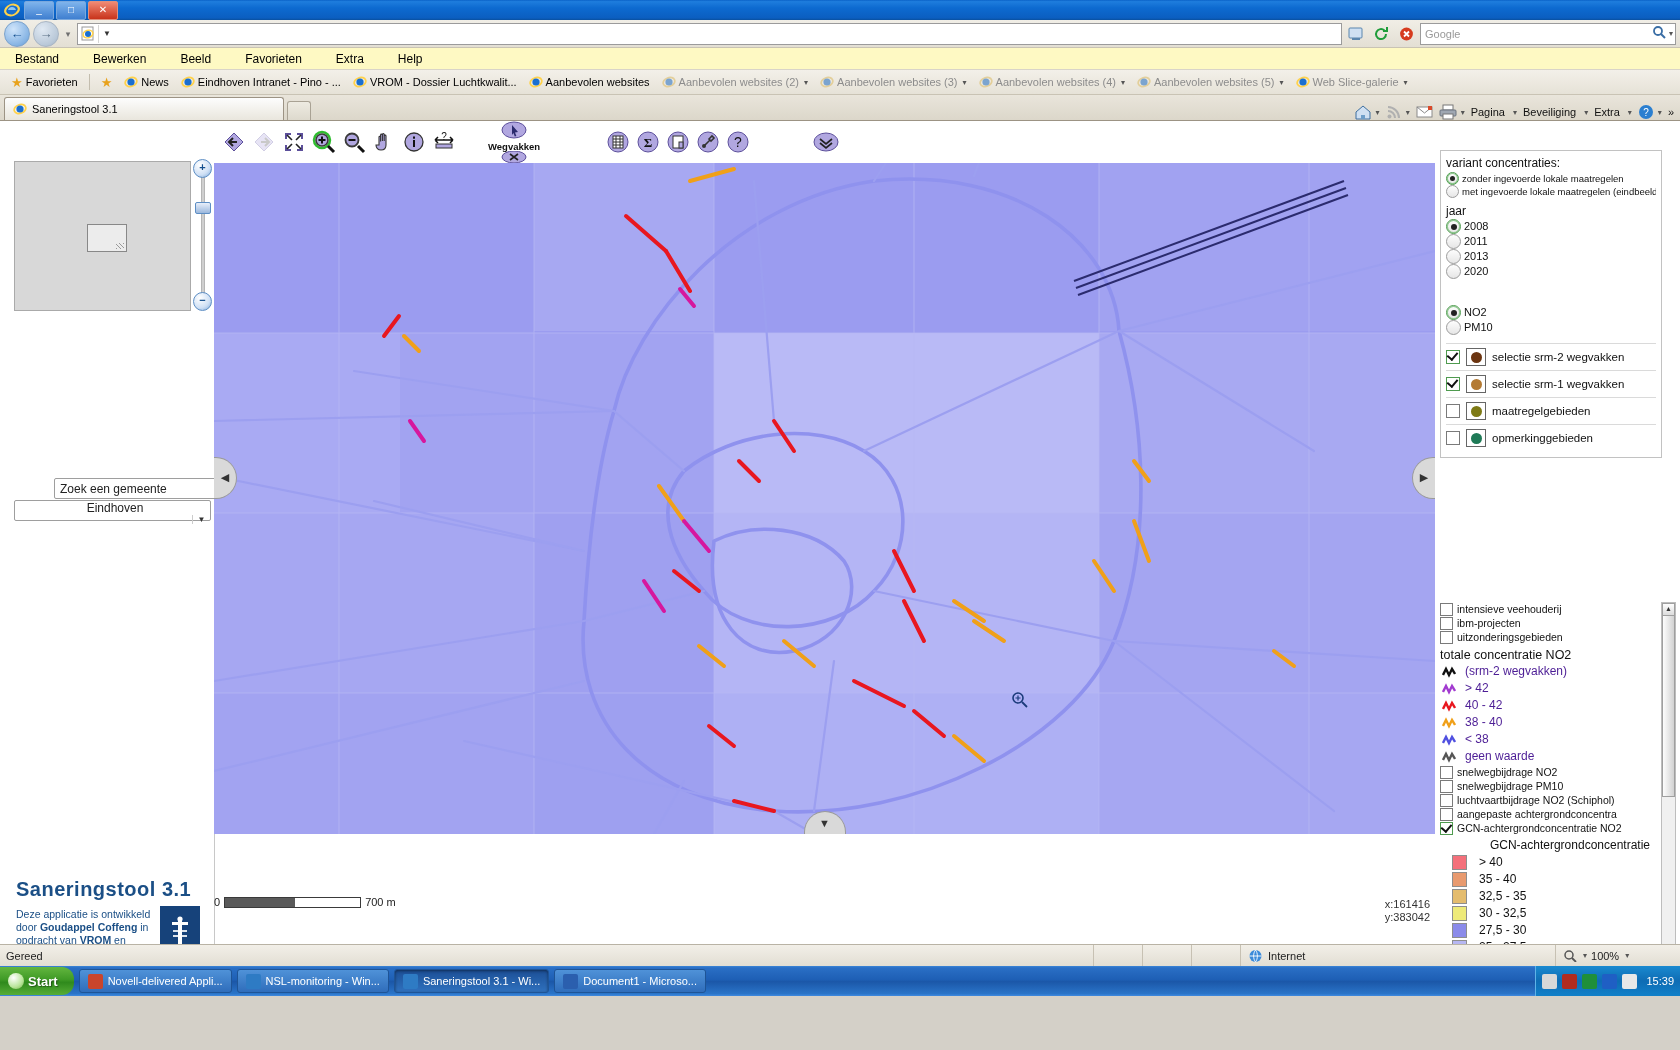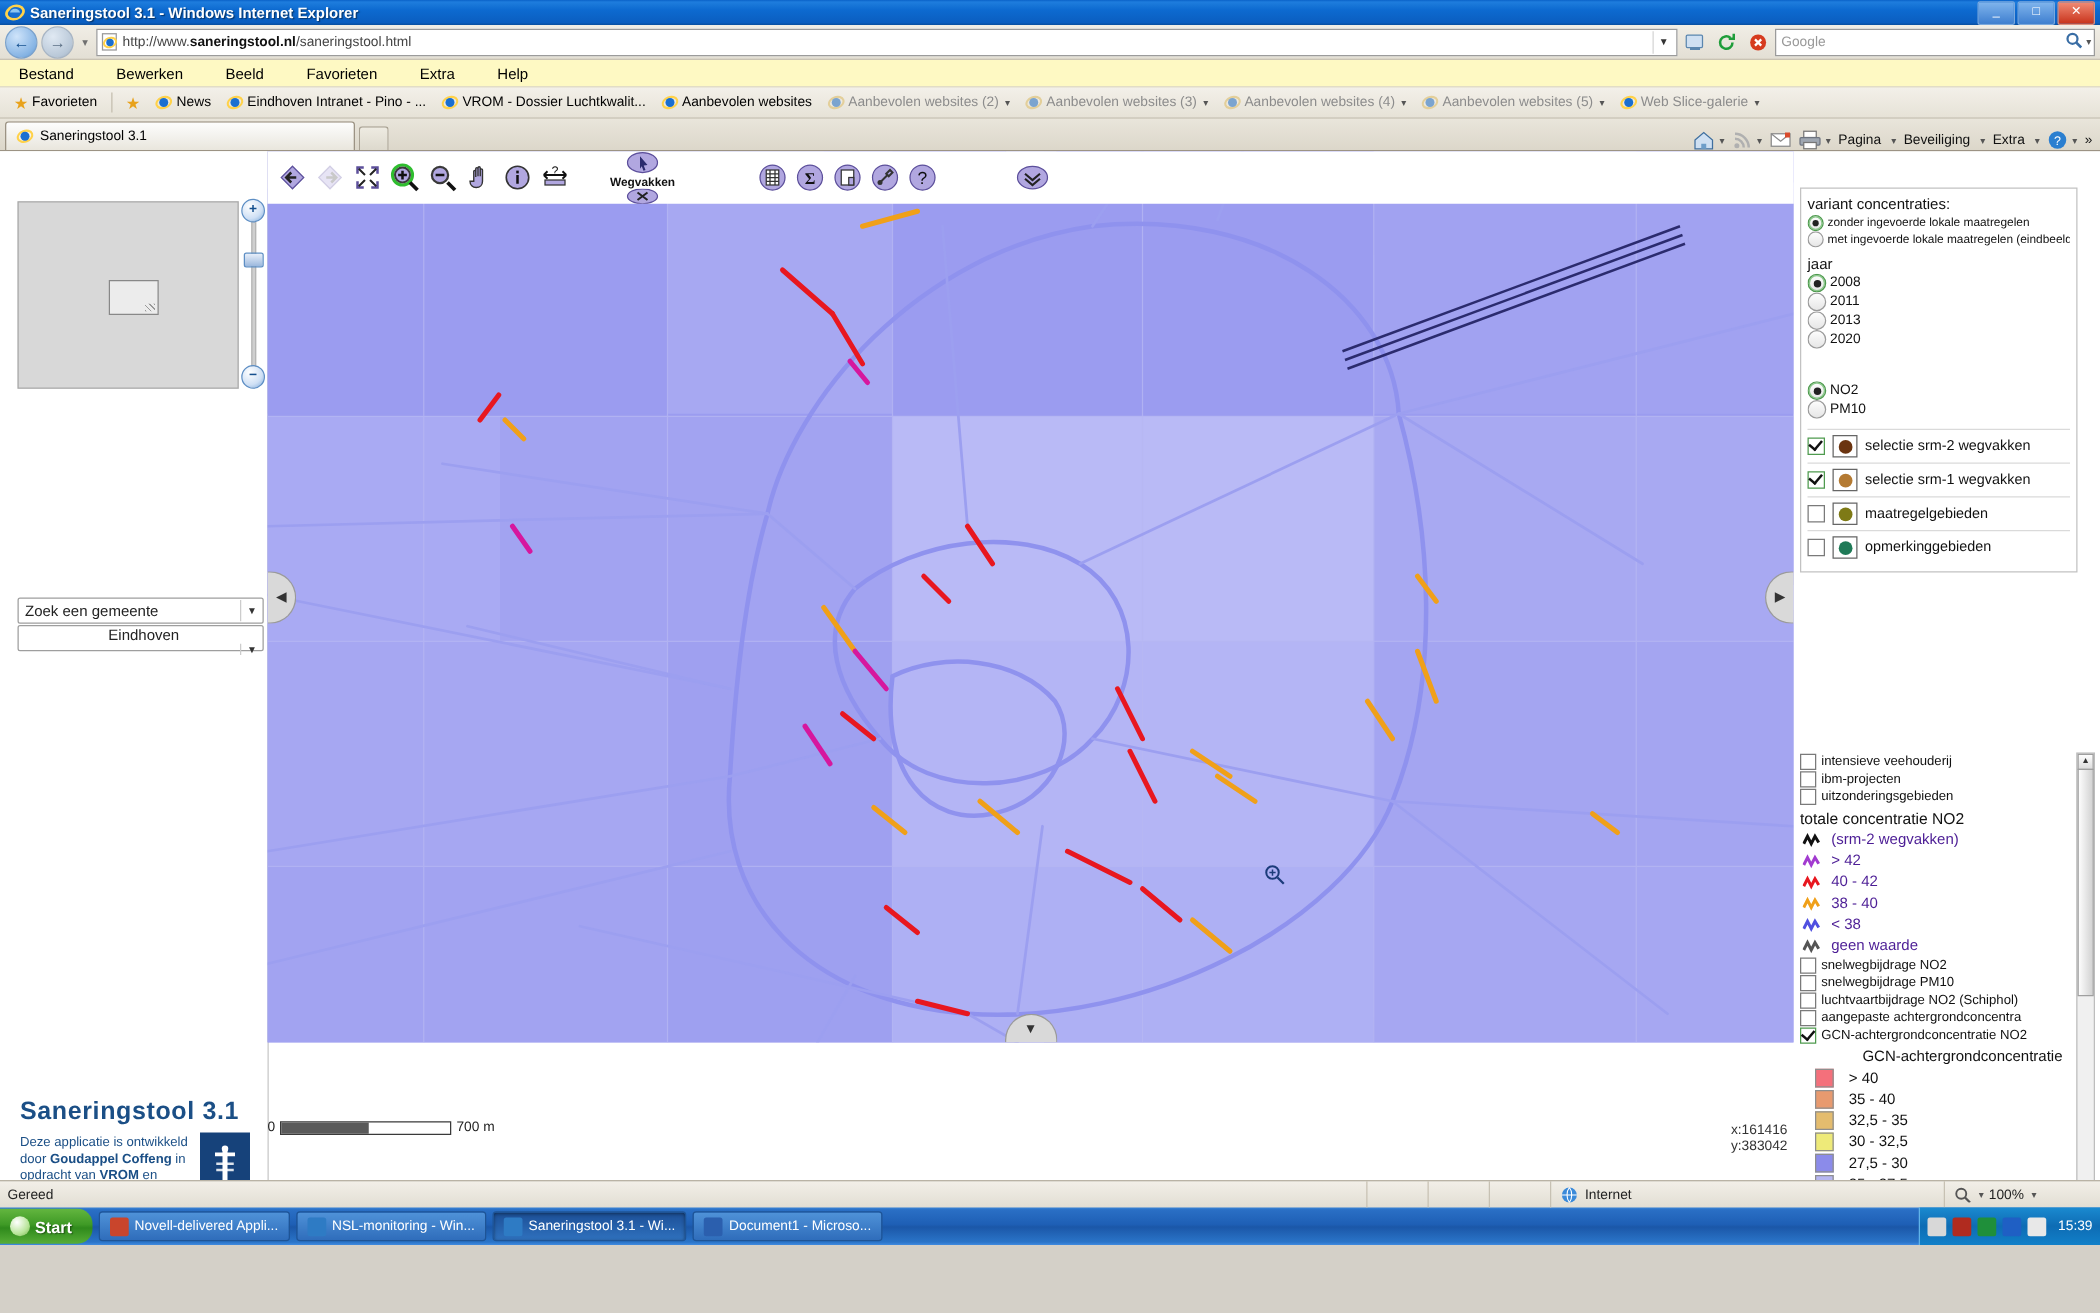--- a/index.html
+++ b/index.html
@@ -65,21 +65,21 @@
   .zs-line{position:absolute;left:8px;top:14px;width:2px;height:124px;background:#cfcfcf;border:1px solid #b5b5b5;}
   .zs-btn{position:absolute;left:0;width:17px;height:17px;border-radius:50%;background:radial-gradient(circle at 35% 30%,#fff,#cfe0f5 60%,#7ba7d8);
      border:1px solid #5d8ec4;color:#15508f;font-size:11px;font-weight:bold;text-align:center;line-height:15px;}
   .zs-top{top:0;}
   .zs-bot{bottom:0;}
   .zs-thumb{position:absolute;left:2px;top:43px;width:14px;height:10px;background:linear-gradient(to bottom,#e8effa,#9bb8dd);border:1px solid #5d8ec4;border-radius:2px;}
 
   .lp-select{position:absolute;left:14px;width:190px;height:19px;background:#fff;border:1px solid #9e9e9e;border-radius:2px;
      display:flex;align-items:center;font-size:12px;color:#222;padding-left:5px;}
   .lp-select .arrow{margin-left:auto;width:17px;height:17px;border-left:1px solid #ccc;display:flex;align-items:center;justify-content:center;font-size:8px;color:#333;}
-  .lp-s1{top:357px;}
+  .lp-s1{top:357px;margin-left:40px;}
   .lp-s2{top:379px;flex-direction:column;}
 
   .brand{position:absolute;left:16px;top:757px;width:186px;}
   .brand-title{font-size:20px;font-weight:bold;color:#1b4f86;letter-spacing:.5px;}
   .brand-txt{font-size:10.5px;color:#1b4f86;line-height:13px;margin-top:7px;width:142px;}
   .brand-txt b{font-weight:bold;}
   .rijkslogo{position:absolute;right:2px;top:28px;width:40px;height:55px;background:#16427a;}
   .rijkslogo .rl-mark{position:absolute;left:50%;top:10px;transform:translateX(-50%);}
 
   
@@ -169,41 +169,39 @@
 <div class="app">
 
   <div class="titlebar">
     <div class="tb-ico">
       <svg width="16" height="14" viewBox="0 0 16 14">
           <ellipse cx="8" cy="7" rx="7" ry="5" fill="none" stroke="#ffd24a" stroke-width="2.2" transform="rotate(-20 8 7)"></ellipse>
           <circle cx="8" cy="7" r="4.4" fill="#1a6fd0"></circle>
           <path d="M4 7a4.2 4.2 0 0 1 8 0z" fill="#8fc6ef"></path>
         </svg>
     </div>
-    <div class="tb-title">Saneringstool 3.1 - Windows Internet Explorer</div>
     <div class="tb-btns">
       <div class="tb-b">_</div>
       <div class="tb-b">□</div>
       <div class="tb-b close">✕</div>
     </div>
   </div>
 
   <div class="addrbar">
     <div class="navbtn">←</div>
     <div class="navbtn fwd">→</div>
     <div class="navdrop">▾</div>
     <div class="urlbox">
       <span class="urlico">
         <svg width="15" height="15" viewBox="0 0 15 15">
             <rect x="2" y="1" width="11" height="13" fill="#fff" stroke="#999"></rect>
             <ellipse cx="8" cy="8" rx="5" ry="3.6" fill="none" stroke="#ffd24a" stroke-width="1.6" transform="rotate(-20 8 8)"></ellipse>
             <circle cx="8" cy="8" r="3" fill="#1a6fd0"></circle>
           </svg>
       </span>
-      <span class="urltext"><span>http://www.</span><b>saneringstool.nl</b><span>/saneringstool.html</span></span>
       <span class="urldrop">▼</span>
     </div>
     <div class="ab-icon">
       <svg width="17" height="16" viewBox="0 0 17 16">
           <rect x="1" y="2" width="13" height="10" rx="1" fill="#cfe0f2" stroke="#5b86ae"></rect>
           <path d="M4 13h8" stroke="#5b86ae" stroke-width="2"></path>
         </svg>
     </div>
     <div class="ab-icon">
       <svg width="17" height="16" viewBox="0 0 17 16">

